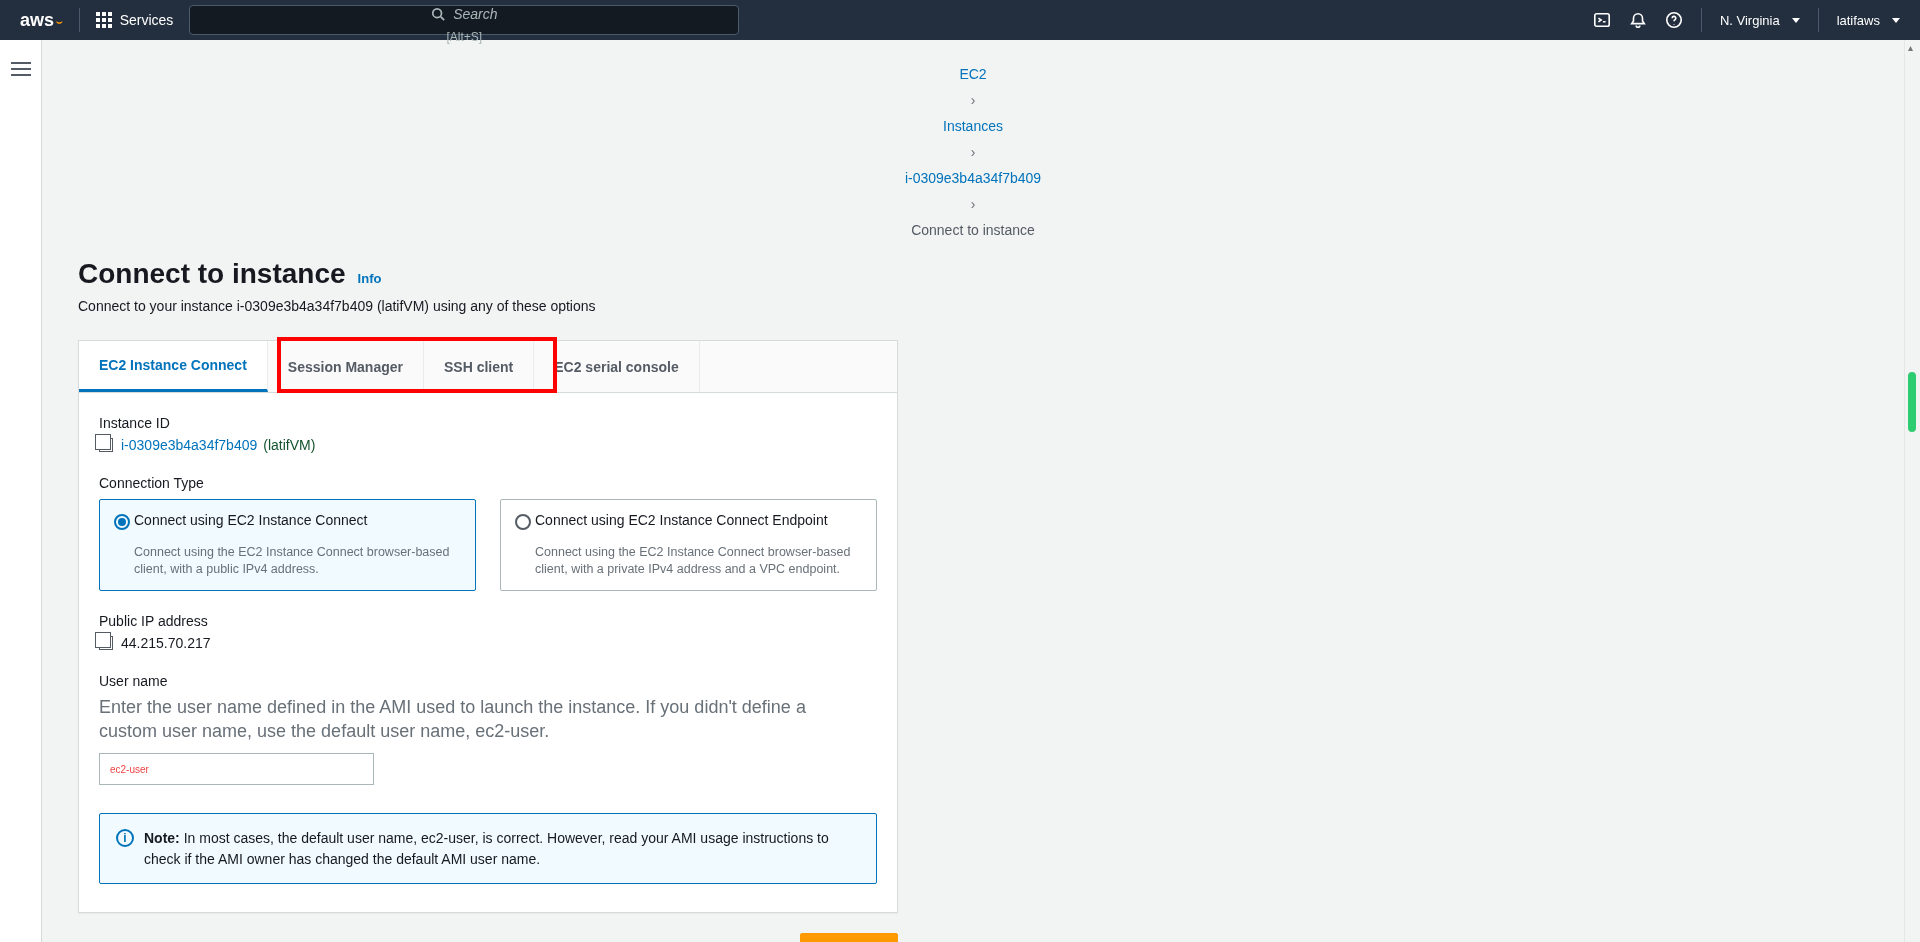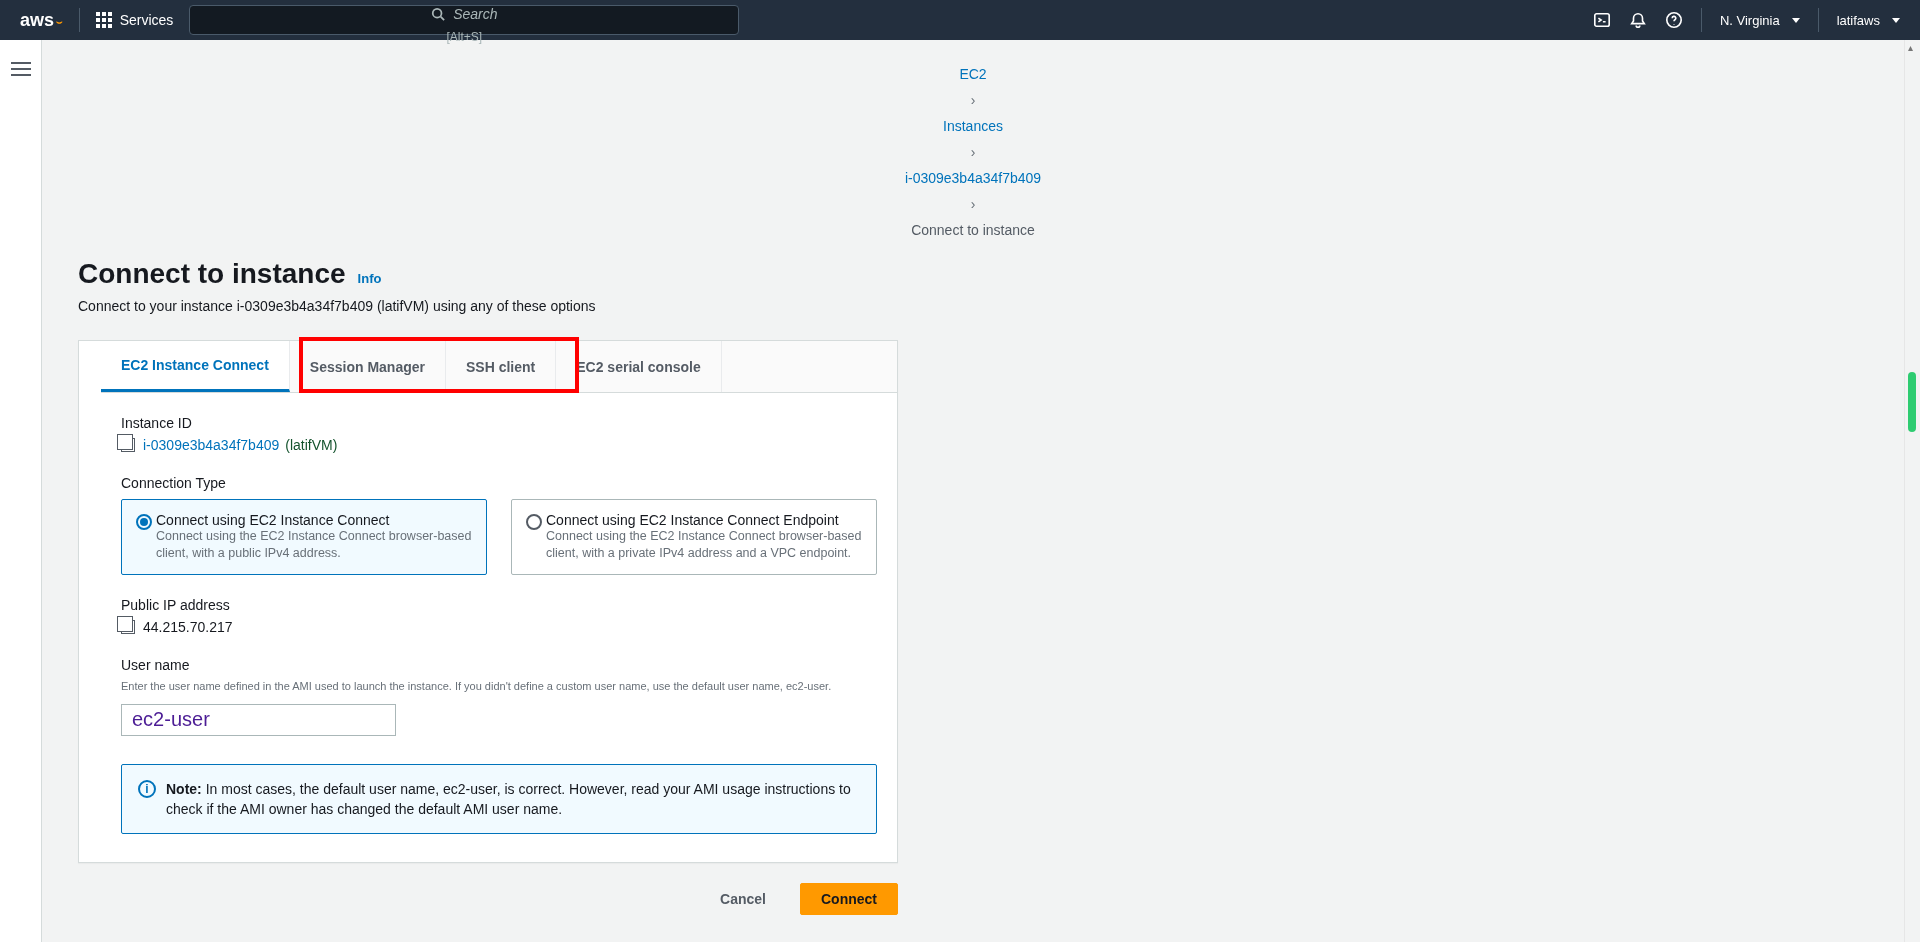--- a/index.html
+++ b/index.html
@@ -55,21 +55,20 @@
     .chev { color:#687078; }
 
     .page-title-row { display:flex; align-items:baseline; gap:12px; margin-top:14px;}
     .page-title { font-size:28px; font-weight:700; color:#16191f; }
     .info-link { color:#0073bb; font-size:13px; font-weight:700; cursor:pointer;}
     .page-subtitle { margin-top:8px; color:#16191f; font-size:14px; }
 
     .panel {
       background:#fff; border:1px solid #d5dbdb; margin-top:26px; width: 820px;
       box-shadow: 0 1px 1px rgba(0,0,0,0.03);
-      padding-left: 22px;
     }
     .tabs {
       display:flex; align-items:stretch; border-bottom:1px solid #d5dbdb;
       position:relative; height:52px; background:#fafafa;
     }
     .tab {
       padding: 0 20px; display:flex; align-items:center; font-size:14px; font-weight:700;
       color:#545b64; cursor:pointer; border-right:1px solid #e9ebed;
     }
     .tab.active { color:#0073bb; border-bottom:3px solid #0073bb; background:#fff;}
@@ -91,27 +90,27 @@
       display:flex; gap:4px; align-items:flex-start; cursor:pointer; background:#fff;
     }
     .radio-card.selected { border:1px solid #0073bb; background:#f1faff; }
     .radio-outer {
       width:16px;height:16px;border:2px solid #545b64;border-radius:50%;
       display:flex;align-items:center;justify-content:center;flex-shrink:0; margin-top:2px;
     }
     .radio-card.selected .radio-outer{ border-color:#0073bb;}
     .radio-inner{ width:8px;height:8px;border-radius:50%; background:#0073bb;}
     .radio-title{ font-size:14px; color:#16191f;}
-    .radio-desc{ font-size:12.5px; color:#687078; margin-top:0; line-height:1.35;}
+    .radio-desc{ font-size:12.5px; color:#687078; margin-top:16px; line-height:1.35;}
 
     .section { margin-top:22px; }
-    .help-text { font-size:11px; color:#687078; margin-top:4px; line-height:1.35; max-width:760px;}
+    .help-text { font-size:18px; color:#687078; margin-top:4px; line-height:1.35; max-width:760px;}
     .text-input {
       margin-top:10px; width:275px; height:32px; border:1px solid #aab7b8;
-      padding: 0 10px; font-size:20px; color:#4c1d95;
+      padding: 0 10px; font-size:10px; color:#ef4444;
     }
 
     .info-banner {
       margin-top:28px; border:1px solid #0073bb; background:#f1faff;
       padding:14px 16px; display:flex; gap:10px; align-items:flex-start;
       border-radius:2px;
     }
     .info-icon { width:18px;height:18px;border:2px solid #0073bb;border-radius:50%;
       display:flex;align-items:center;justify-content:center;color:#0073bb;font-weight:bold;font-size:12px;flex-shrink:0; margin-top:1px;}
     .info-text { font-size:14px; color:#16191f; line-height:1.45;}

